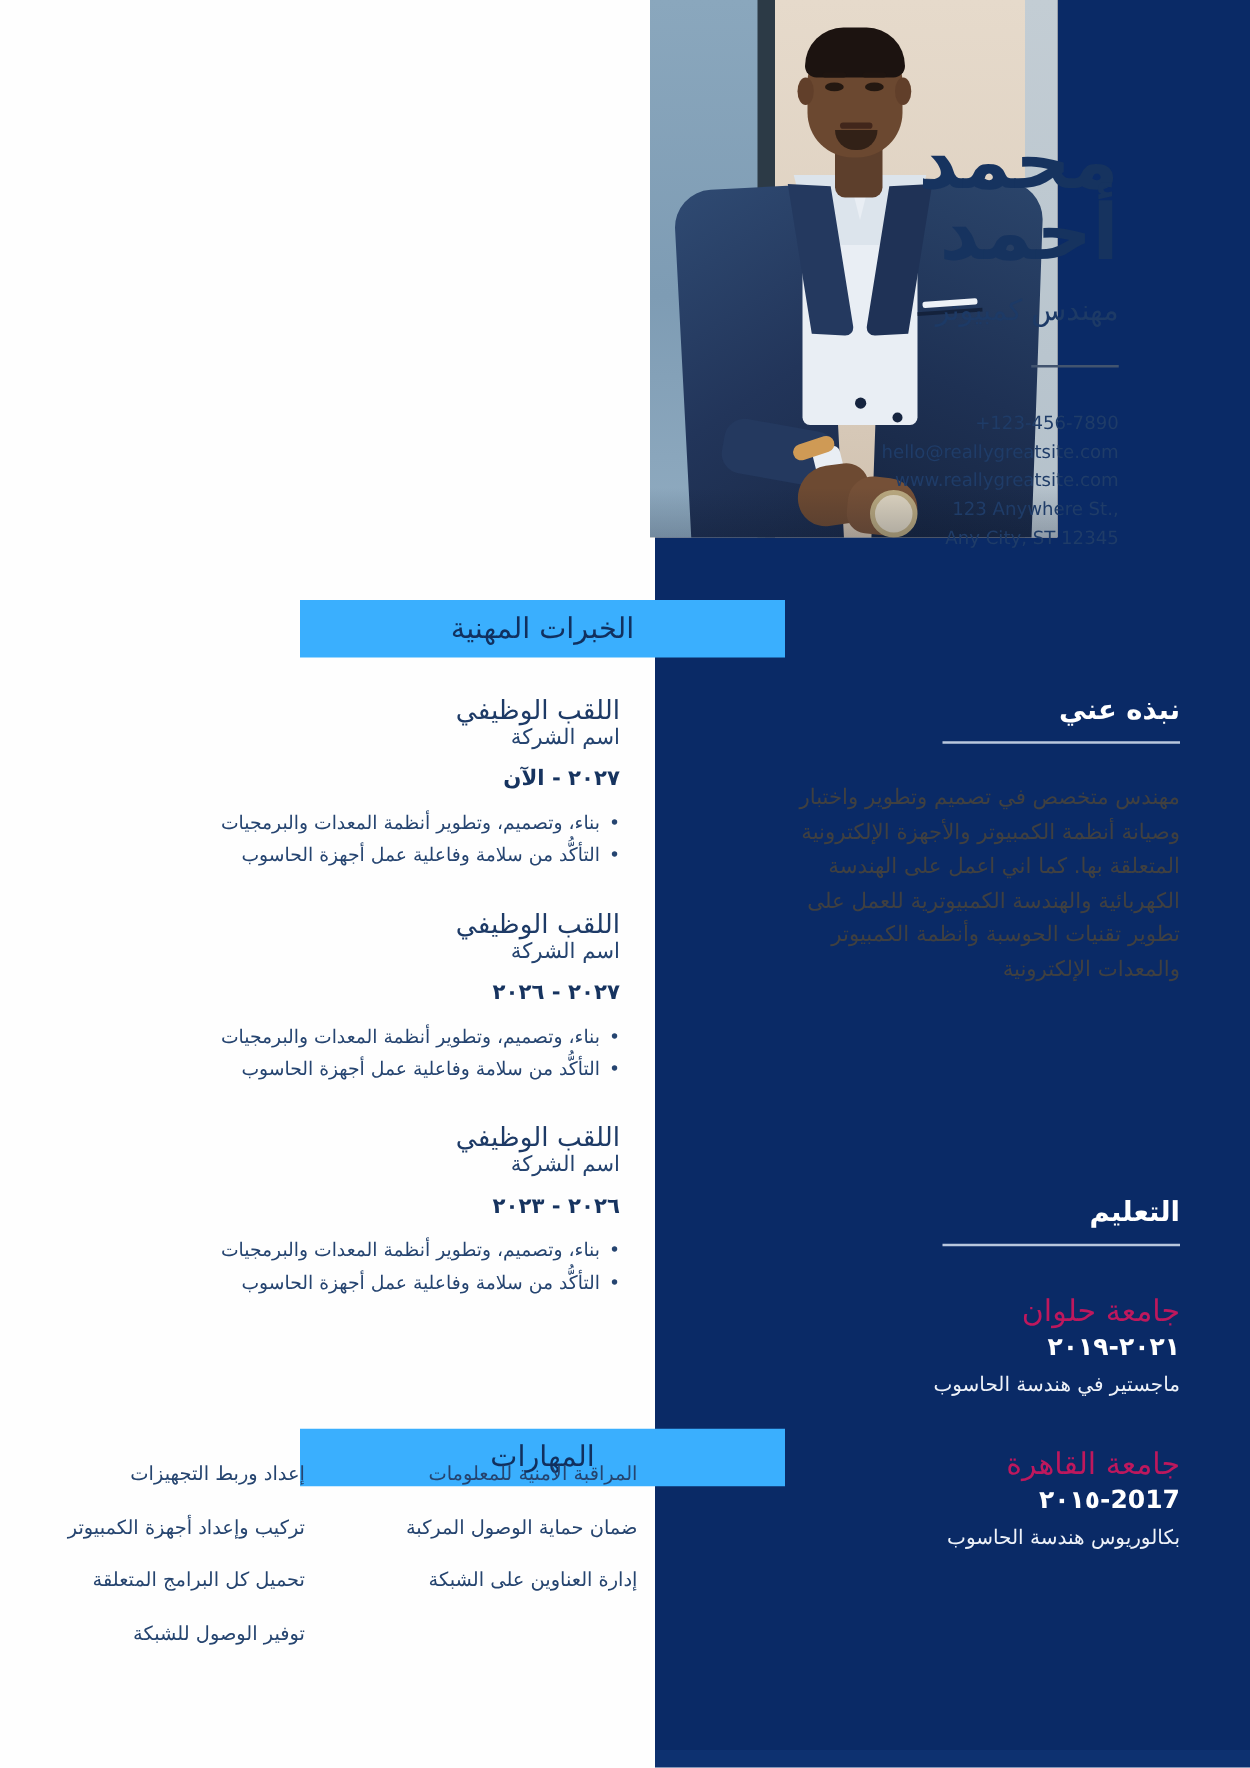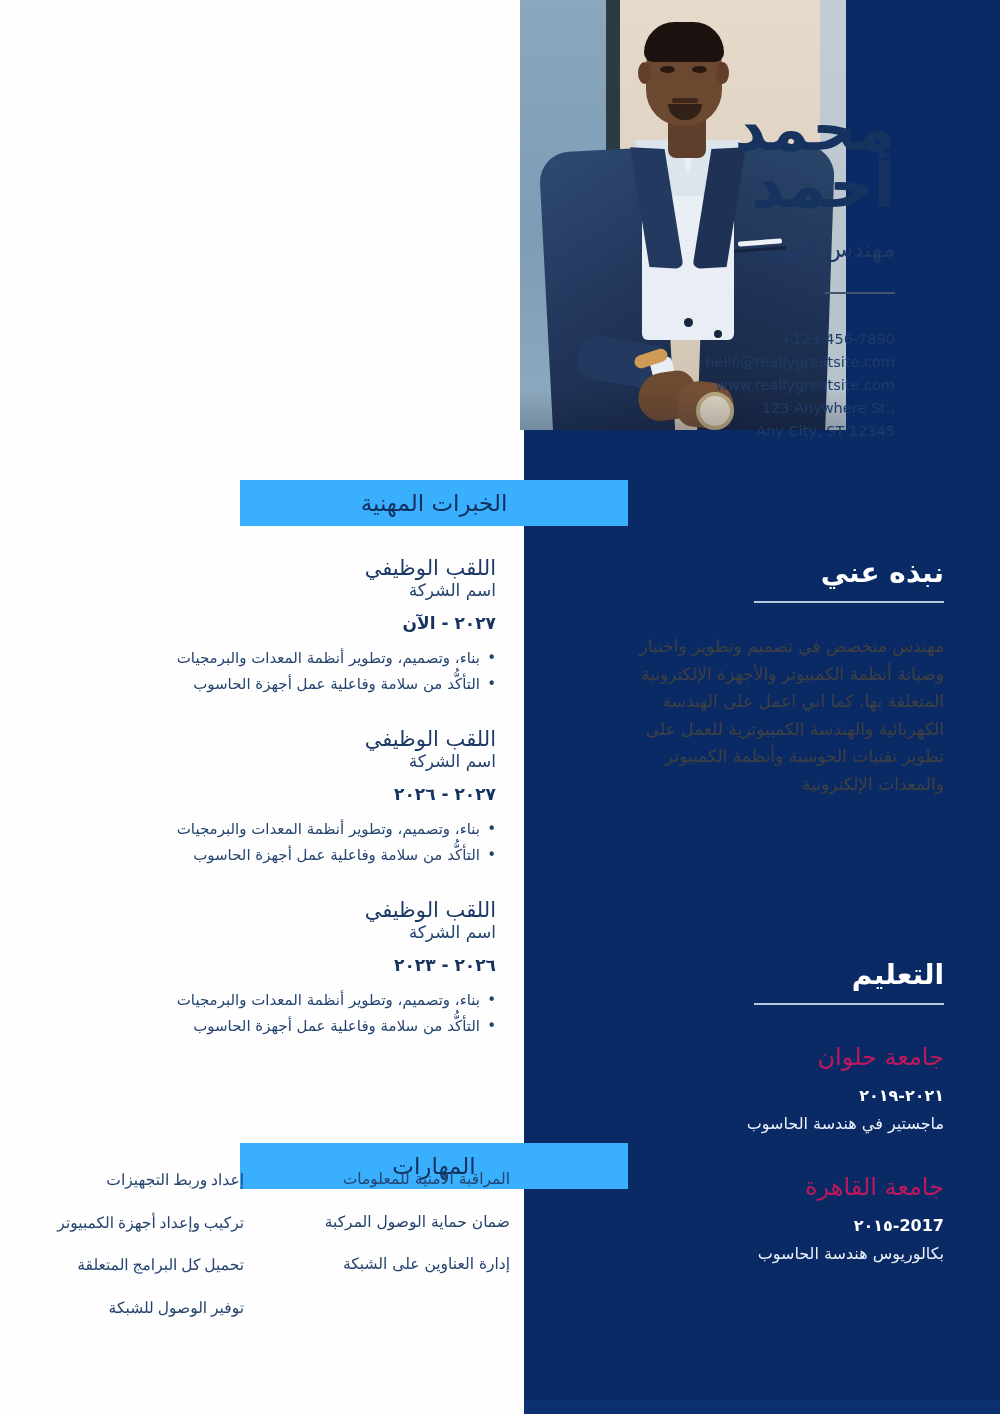--- a/index.html
+++ b/index.html
@@ -425,34 +425,34 @@
     flex-direction: row;
     gap: 0;
   }
   .skill-col {
     width: 238px;
     text-align: right;
     color: #25446f;
     font-size: 15.5px;
     line-height: 1;
   }
-  .skill-col.col-right { padding-right: 28px; font-family: Liberation Serif, serif; }
+  .skill-col.col-right { padding-right: 28px; }
   .skill-col.col-left { padding-right: 14px; }
   .skill-col div { margin-bottom: 27px; }
 
   
   .side-sec {
     position: absolute;
     right: 56px;
     width: 340px;
     text-align: right;
     color: #ffffff;
   }
   .side-title {
-    font-size: 28px;
+    font-size: 22px;
     font-weight: 700;
     color: #ffffff;
     letter-spacing: .5px;
   }
   .side-rule {
     margin-top: 12px;
     margin-left: 0;
     margin-right: 0;
     width: 190px;
     height: 2px;
@@ -467,24 +467,24 @@
     color: #404040;
   }
   #education-section { top: 958px; }
   .edu-item { margin-top: 38px; }
   .edu-school {
     font-size: 24px;
     font-weight: 400;
     color: #be185d;
   }
   .edu-years {
-    font-size: 16px;
+    font-size: 20px;
     font-weight: 700;
     color: #ffffff;
-    margin-top: 15px;
+    margin-top: 2px;
   }
   .edu-degree {
     font-size: 16px;
     color: #eef2f9;
     margin-top: 8px;
     line-height: 1.35;
   }
 </style>
 </head>
 <body>

